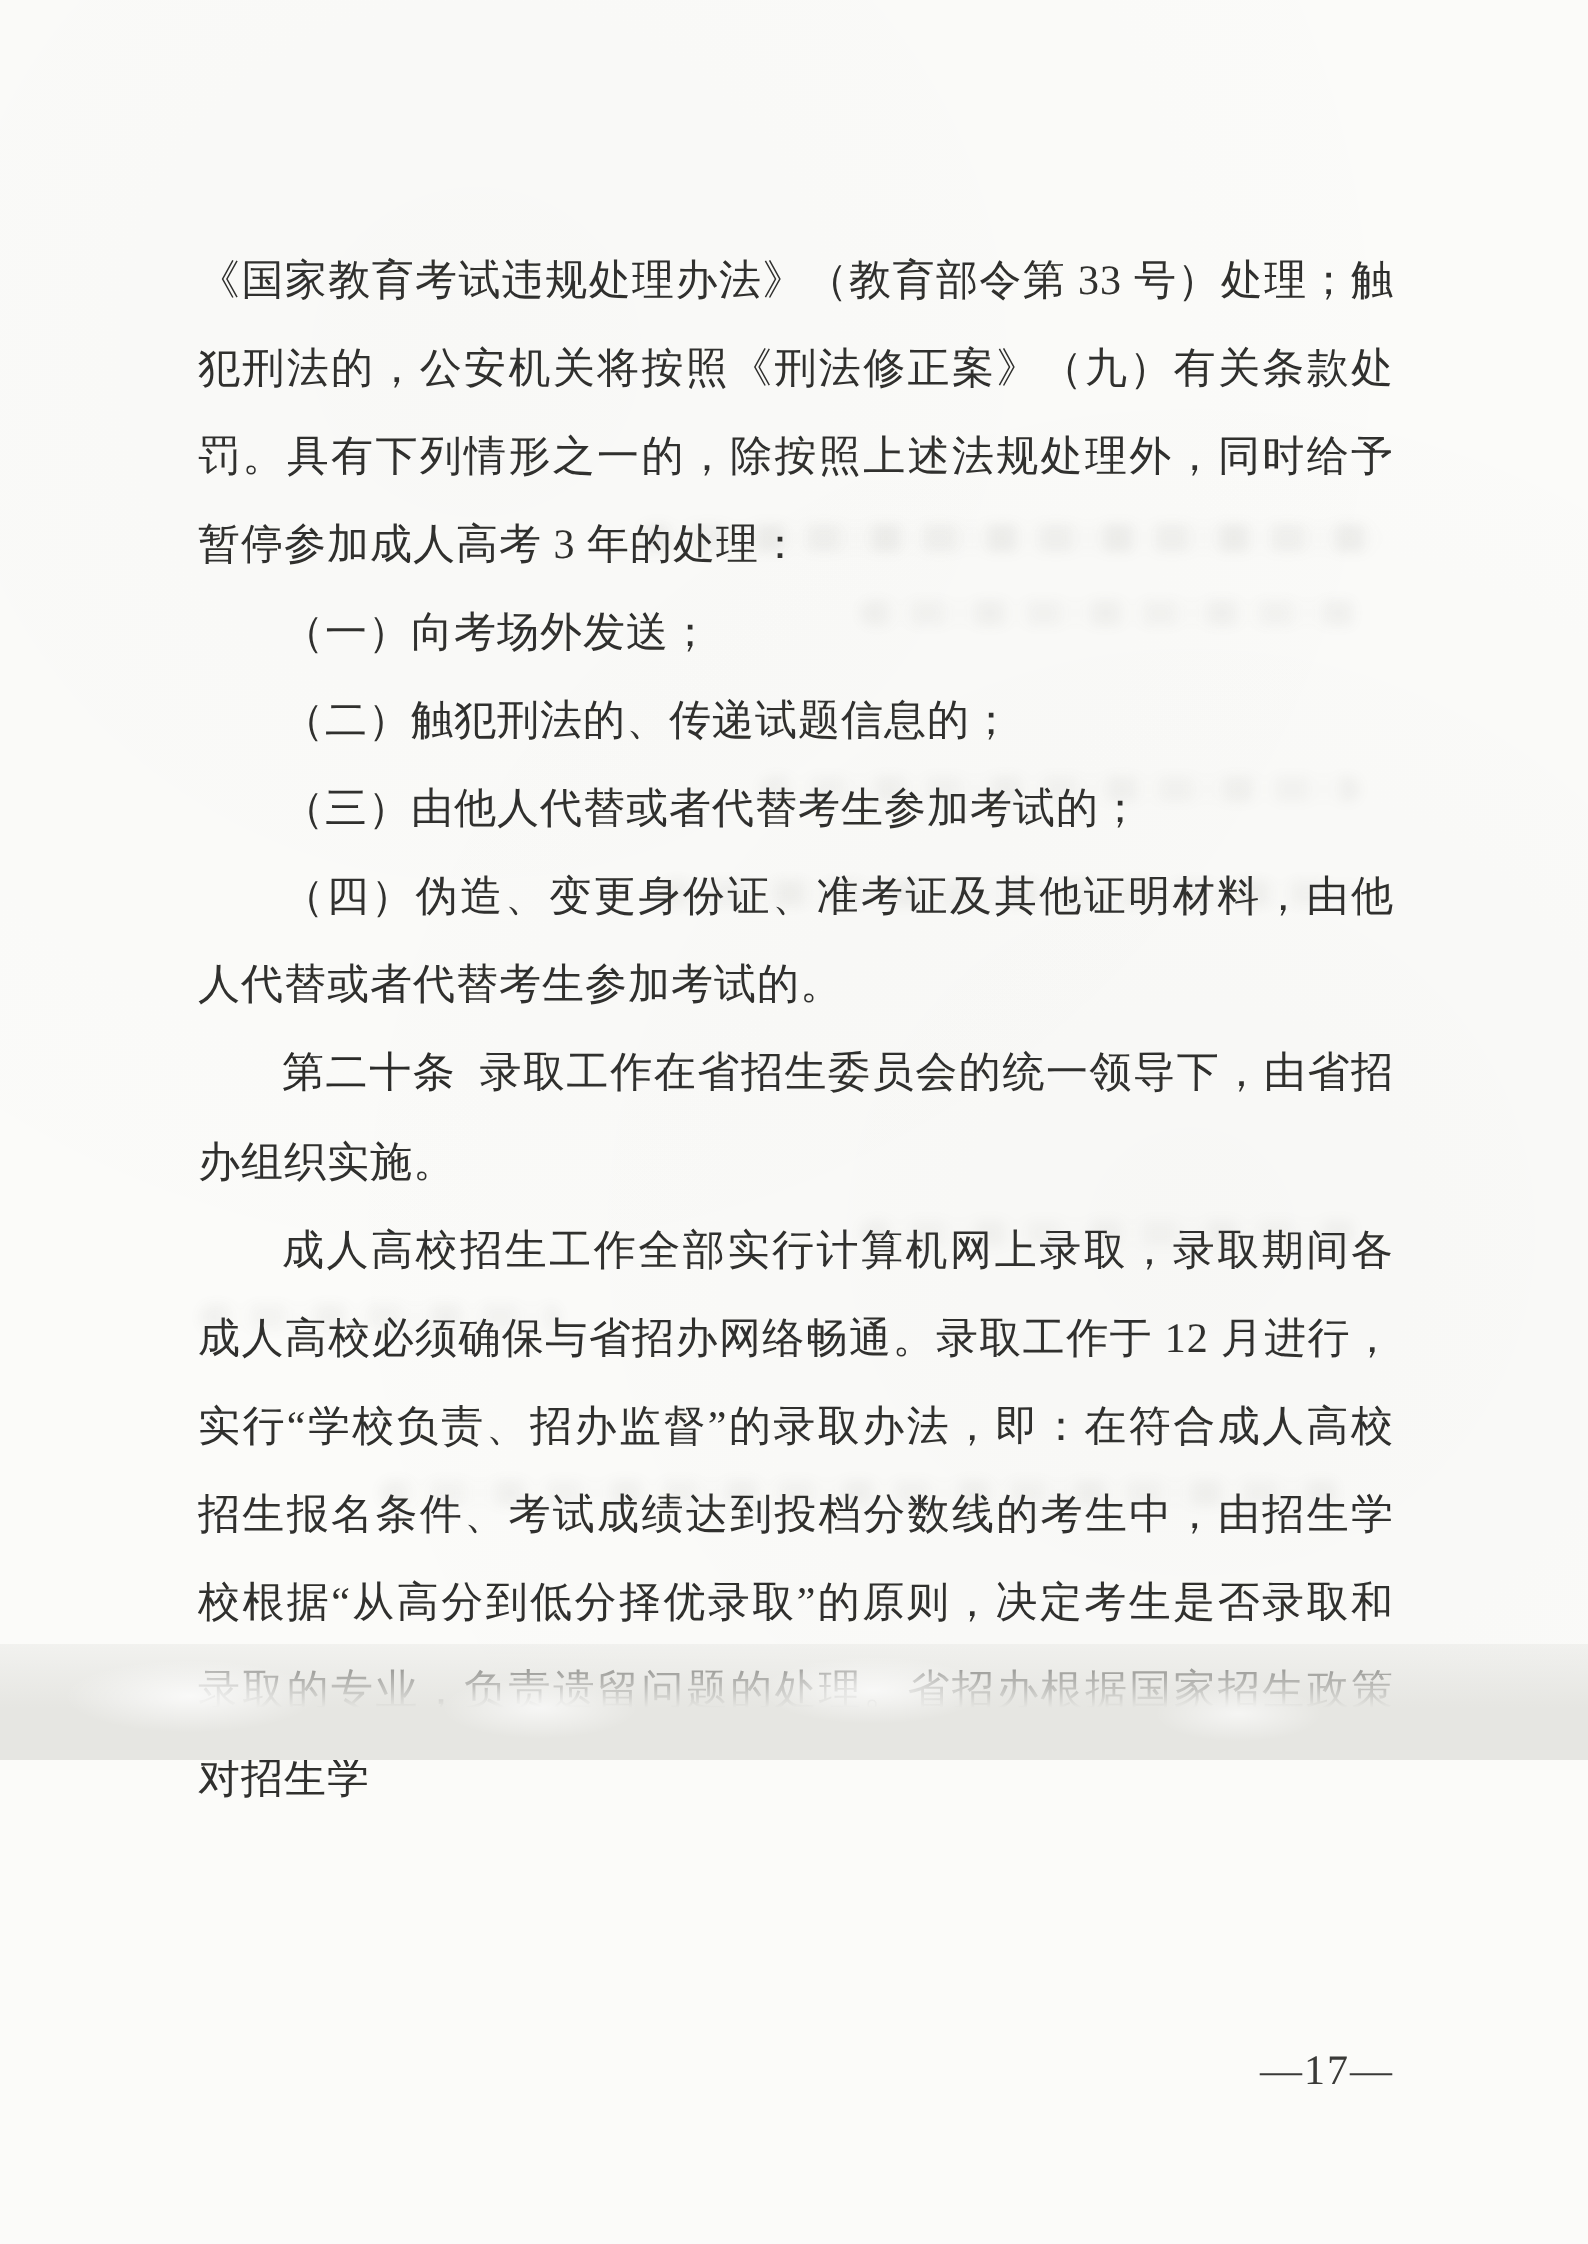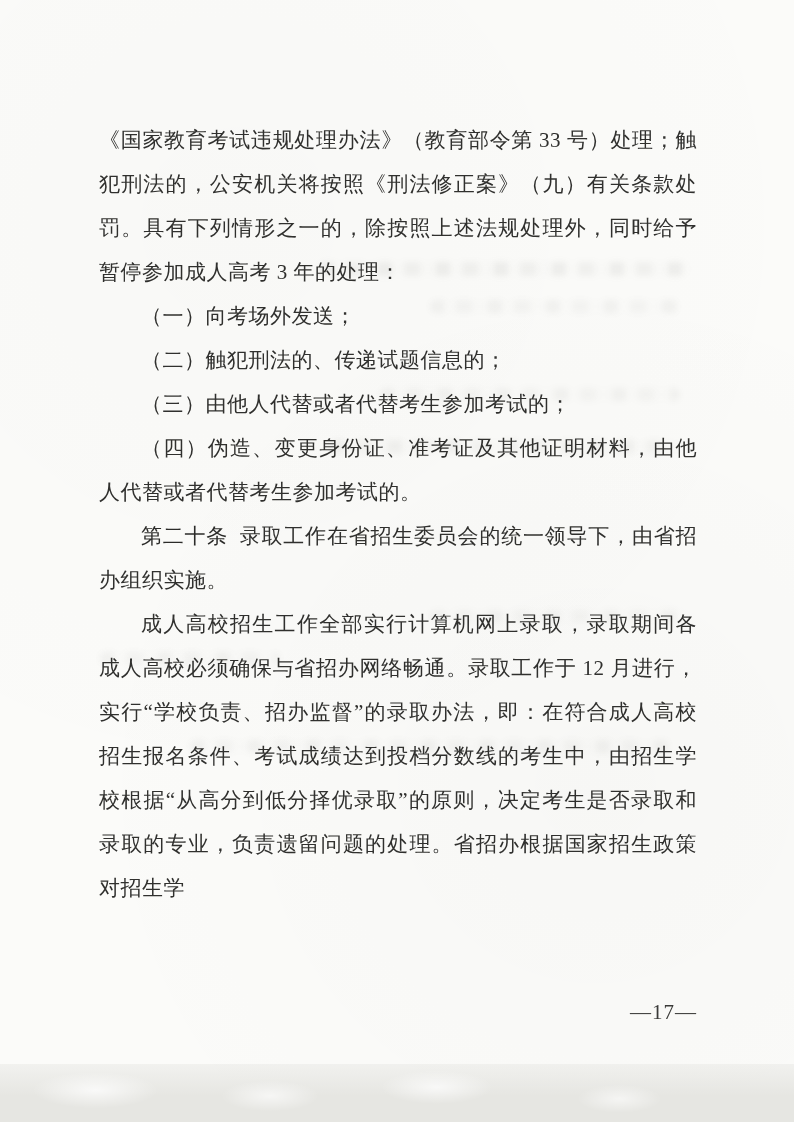--- a/index.html
+++ b/index.html
@@ -12,21 +12,21 @@
 
   body {
     background: #fbfbf9;
     font-family: "Liberation Serif", "DejaVu Serif", serif;
     position: relative;
   }
 
   .page {
     position: relative;
     width: 794px;
-    height: 1122px;
+    height: 880px;
     background:
       radial-gradient(circle at 30% 20%, rgba(0,0,0,0.012), transparent 60%),
       radial-gradient(circle at 75% 70%, rgba(0,0,0,0.015), transparent 55%),
       #fbfbf9;
   }
 
   .text-block {
     position: absolute;
     left: 99px;
     top: 118px;
@@ -58,21 +58,21 @@
   .article-label {
     font-weight: 400;
     font-family: "Liberation Sans", "DejaVu Sans", sans-serif;
     margin-right: 0.55em;
     color: #2b2b29;
   }
 
   .page-number {
     position: absolute;
     right: 97px;
-    top: 1000px;
+    top: 1023px;
     font-size: 21px;
     letter-spacing: 1px;
     color: #3a3a38;
   }
 
   
   .artifact {
     position: absolute;
     filter: blur(3px);
     opacity: 0.55;

